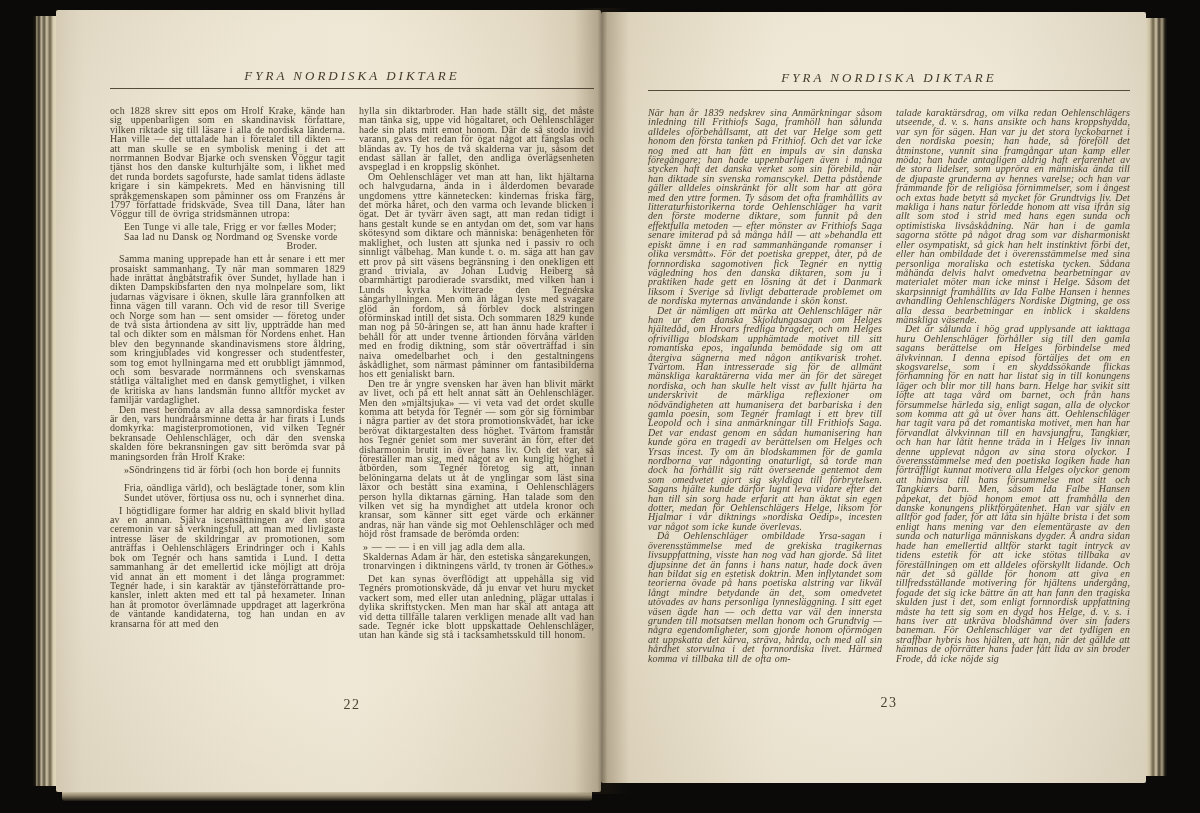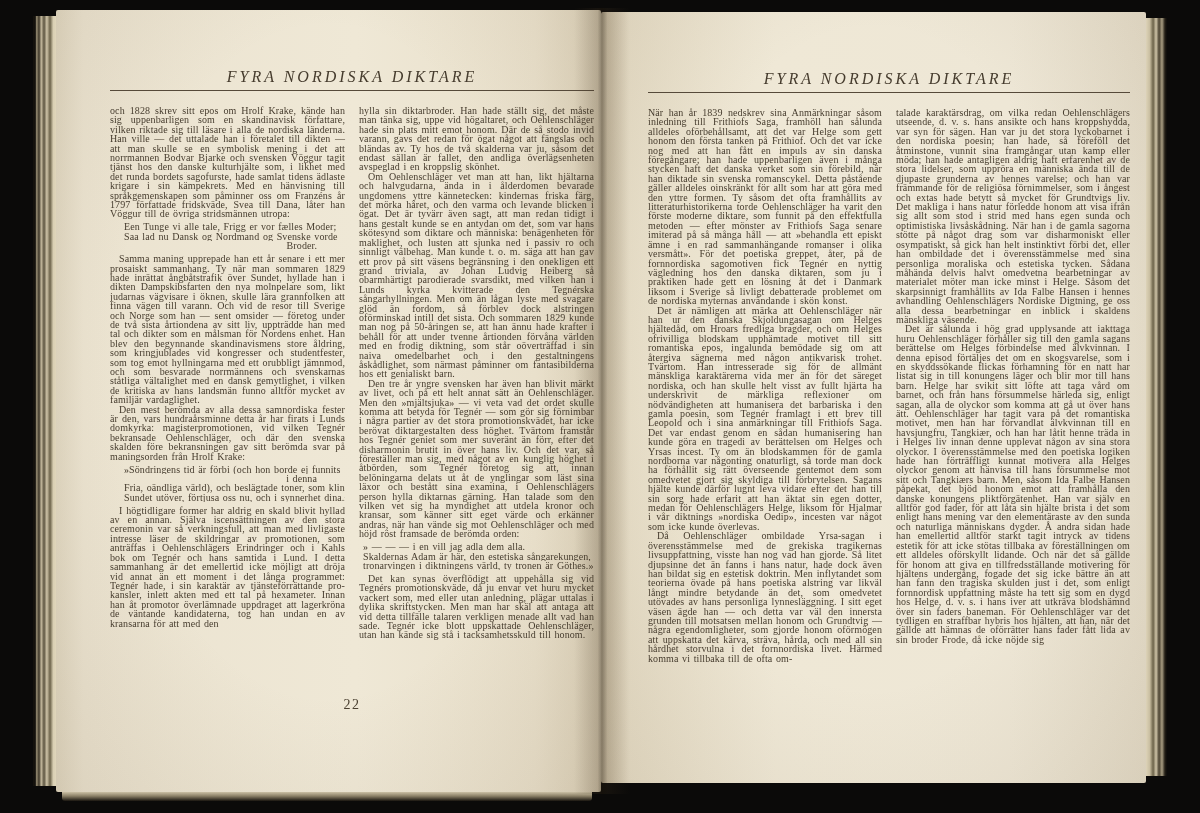--- a/index.html
+++ b/index.html
@@ -20,25 +20,25 @@
     background:linear-gradient(90deg,#14110c 0,#14110c 10%,#9a8f75 16%,#3c3527 26%,#c3b89c 36%,#5c5440 48%,#cfc4a8 60%,#6b6249 74%,#d9cfb3 88%,#e0d6bb 100%);}
   .edges-right{left:1146px;top:18px;width:21px;height:758px;
     background:linear-gradient(90deg,#ddd3b8 0,#c9bea1 18%,#6b6249 34%,#cfc4a8 48%,#4a4231 62%,#a89d82 76%,#241f16 90%,#0b0a09 100%);}
   .edge-bottom-left{position:absolute;left:62px;top:792px;width:530px;height:9px;
     background:linear-gradient(180deg,#cabfa4 0,#8b8067 45%,#1a1610 100%);border-radius:0 0 3px 3px;}
   .spine{position:absolute;left:574px;top:8px;width:56px;height:786px;pointer-events:none;
     background:linear-gradient(90deg,rgba(60,45,25,0) 0%,rgba(70,55,35,0.22) 42%,rgba(35,26,13,0.42) 50%,rgba(70,55,35,0.18) 60%,rgba(60,45,25,0) 100%);}
   .head{position:absolute;text-align:center;color:#453b2d;}
   .page-left .head{top:58px;left:54px;width:484px;}
   .page-right .head{top:58px;left:47px;width:482px;}
-  .head-title{font-style:italic;font-size:16px;letter-spacing:3px;white-space:nowrap;color:#453b2d;}
+  .head-title{font-style:italic;font-size:13px;letter-spacing:3px;white-space:nowrap;color:#453b2d;}
   .head-rule{margin-top:4px;border-top:1px solid #564a3a;height:0;}
   .cols{position:absolute;display:flex;gap:14px;height:588px;overflow:hidden;}
   .page-left .cols{left:54px;top:96px;width:484px;}
-  .page-right .cols{left:47px;top:96px;width:482px;}
+  .page-right .cols{left:47px;top:96px;width:482px;font-style:italic;}
   .col{width:235px;color:#463c2e;font-size:10px;line-height:9.4px;text-align:justify;
     letter-spacing:0.1px;word-spacing:1px;hyphens:auto;-webkit-hyphens:auto;}
   .col p{margin:0;text-indent:9px;}
   .col p.noindent{text-indent:0;}
   .verse{margin:3.5px 0 3.5px 14px;text-align:left;}
   .verse .vline{white-space:nowrap;overflow:hidden;}
   .verse .center{text-align:right;white-space:normal;margin-right:28px;}
   .quoteblock{margin:3.5px 0 3.5px 4px;text-align:left;}
   .quoteblock .vline{white-space:nowrap;overflow:hidden;}
   .folio{position:absolute;text-align:center;font-size:14px;letter-spacing:1.5px;color:#4a4031;}
@@ -101,16 +101,17 @@
       <div class="col">
         <p class="noindent">När han år 1839 nedskrev sina Anmärkningar såsom inledning till Frithiofs Saga, framhöll han sålunda alldeles oförbehållsamt, att det var Helge som gett honom den första tanken på Frithiof. Och det var icke nog med att han fått en impuls av sin danska föregångare; han hade uppenbarligen även i många stycken haft det danska verket som sin förebild, när han diktade sin svenska romanscykel. Detta påstående gäller alldeles oinskränkt för allt som har att göra med den yttre formen. Ty såsom det ofta framhållits av litteraturhistorikerna torde Oehlenschläger ha varit den förste moderne diktare, som funnit på den effektfulla metoden — efter mönster av Frithiofs Saga senare imiterad på så många håll — att »behandla ett episkt ämne i en rad sammanhängande romanser i olika versmått». För det poetiska greppet, åter, på de fornnordiska sagomotiven fick Tegnér en nyttig vägledning hos den danska diktaren, som ju i praktiken hade gett en lösning åt det i Danmark liksom i Sverige så livligt debatterade problemet om de nordiska myternas användande i skön konst.</p>
         <p>Det är nämligen att märka att Oehlenschläger när han ur den danska Skjoldungasagan om Helges hjältedåd, om Hroars fredliga bragder, och om Helges ofrivilliga blodskam upphämtade motivet till sitt romantiska epos, ingalunda bemödade sig om att återgiva sägnerna med någon antikvarisk trohet. Tvärtom. Han intresserade sig för de allmänt mänskliga karaktärerna vida mer än för det säreget nordiska, och han skulle helt visst av fullt hjärta ha underskrivit de märkliga reflexioner om nödvändigheten att humanisera det barbariska i den gamla poesin, som Tegnér framlagt i ett brev till Leopold och i sina anmärkningar till Frithiofs Saga. Det var endast genom en sådan humanisering han kunde göra en tragedi av berättelsen om Helges och Yrsas incest. Ty om än blodskammen för de gamla nordborna var någonting onaturligt, så torde man dock ha förhållit sig rätt överseende gentemot dem som omedvetet gjort sig skyldiga till förbrytelsen. Sagans hjälte kunde därför lugnt leva vidare efter det han till sin sorg hade erfarit att han äktat sin egen dotter, medan för Oehlenschlägers Helge, liksom för Hjalmar i vår diktnings »nordiska Oedip», incesten var något som icke kunde överlevas.</p>
         <p>Då Oehlenschläger ombildade Yrsa-sagan i överensstämmelse med de grekiska tragikernas livsuppfattning, visste han nog vad han gjorde. Så litet djupsinne det än fanns i hans natur, hade dock även han bildat sig en estetisk doktrin. Men inflytandet som teorierna övade på hans poetiska alstring var likväl långt mindre betydande än det, som omedvetet utövades av hans personliga lynnesläggning. I sitt eget väsen ägde han — och detta var väl den innersta grunden till motsatsen mellan honom och Grundtvig — några egendomligheter, som gjorde honom oförmögen att uppskatta det kärva, sträva, hårda, och med all sin hårdhet storvulna i det fornnordiska livet. Härmed komma vi tillbaka till de ofta om-</p>
       </div>
       <div class="col">
         <p class="noindent">talade karaktärsdrag, om vilka redan Oehlenschlägers utseende, d. v. s. hans ansikte och hans kroppshydda, var syn för sägen. Han var ju det stora lyckobarnet i den nordiska poesin; han hade, så föreföll det åtminstone, vunnit sina framgångar utan kamp eller möda; han hade antagligen aldrig haft erfarenhet av de stora lidelser, som uppröra en människa ända till de djupaste grunderna av hennes varelse; och han var främmande för de religiösa förnimmelser, som i ångest och extas hade betytt så mycket för Grundtvigs liv. Det makliga i hans natur förledde honom att visa ifrån sig allt som stod i strid med hans egen sunda och optimistiska livsåskådning. När han i de gamla sagorna stötte på något drag som var disharmoniskt eller osympatiskt, så gick han helt instinktivt förbi det, eller han ombildade det i överensstämmelse med sina personliga moraliska och estetiska tycken. Sådana måhända delvis halvt omedvetna bearbetningar av materialet möter man icke minst i Helge. Såsom det skarpsinnigt framhållits av Ida Falbe Hansen i hennes avhandling Oehlenschlägers Nordiske Digtning, ge oss alla dessa bearbetningar en inblick i skaldens mänskliga väsende.</p>
         <p>Det är sålunda i hög grad upplysande att iakttaga huru Oehlenschläger förhåller sig till den gamla sagans berättelse om Helges förbindelse med älvkvinnan. I denna episod förtäljes det om en skogsvarelse, som i en skyddssökande flickas förhamning för en natt har listat sig in till konungens läger och blir mor till hans barn. Helge har svikit sitt löfte att taga vård om barnet, och från hans försummelse härleda sig, enligt sagan, alla de olyckor som komma att gå ut över hans ätt. Oehlenschläger har tagit vara på det romantiska motivet, men han har förvandlat älvkvinnan till en havsjungfru, Tangkiær, och han har låtit henne träda in i Helges liv innan denne upplevat någon av sina stora olyckor. I överensstämmelse med den poetiska logiken hade han förträffligt kunnat motivera alla Helges olyckor genom att hänvisa till hans försummelse mot sitt och Tangkiærs barn. Men, såsom Ida Falbe Hansen påpekat, det bjöd honom emot att framhålla den danske konungens pliktförgätenhet. Han var själv en alltför god fader, för att låta sin hjälte brista i det som enligt hans mening var den elementäraste av den sunda och naturliga människans dygder. Å andra sidan hade han emellertid alltför starkt tagit intryck av tidens estetik för att icke stötas tillbaka av föreställningen om ett alldeles oförskyllt lidande. Och när det så gällde för honom att giva en tillfredsställande motivering för hjältens undergång, fogade det sig icke bättre än att han fann den tragiska skulden just i det, som enligt fornnordisk uppfattning måste ha tett sig som en dygd hos Helge, d. v. s. i hans iver att utkräva blodshämnd över sin faders baneman. För Oehlenschläger var det tydligen en straffbar hybris hos hjälten, att han, när det gällde att hämnas de oförrätter hans fader fått lida av sin broder Frode, då icke nöjde sig</p>
       </div>
     </div>
+    <div class="folio">23</div>
   </div>
 
   <div class="spine"></div>
 </div>
 
 </body></html>

